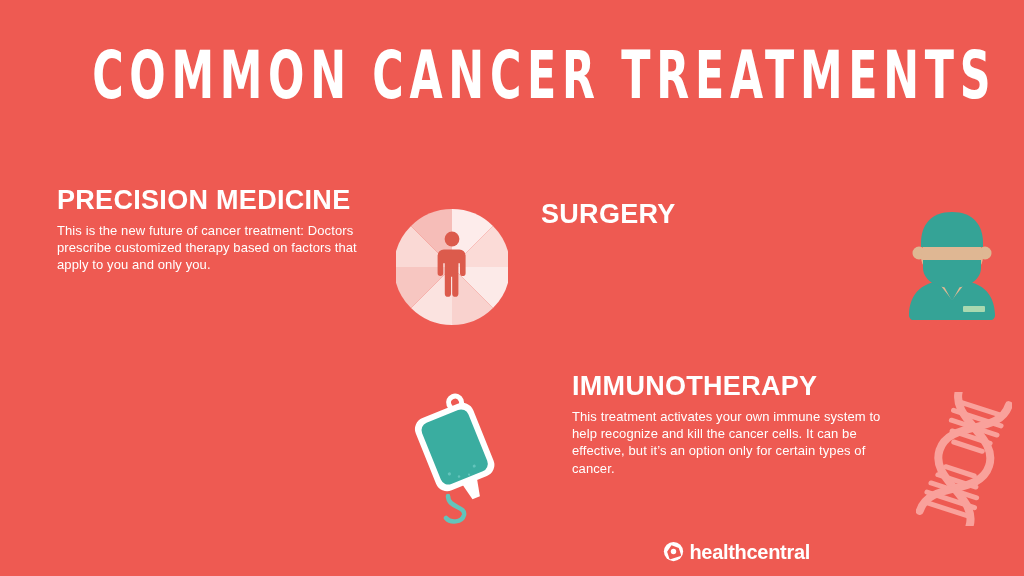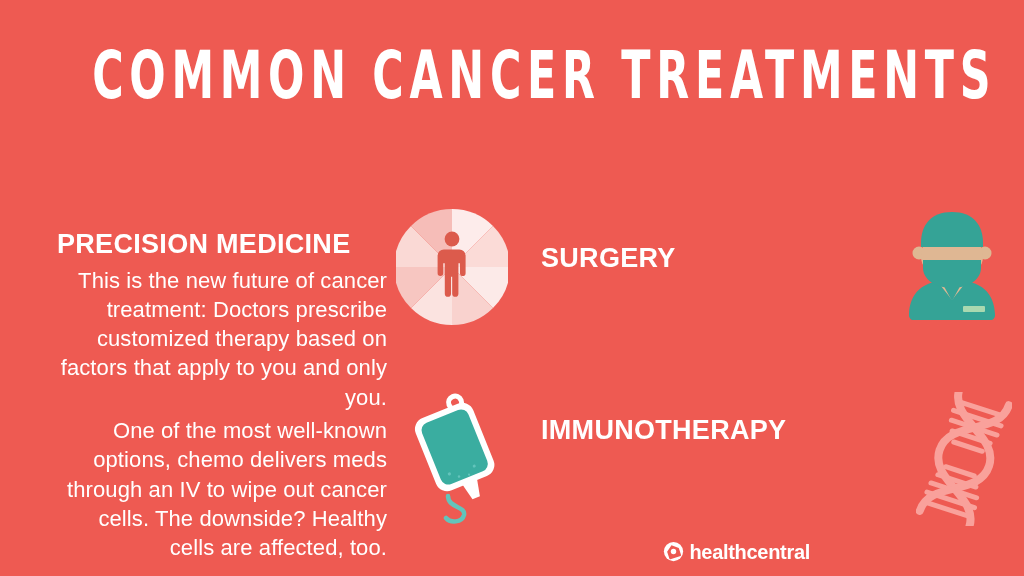--- a/index.html
+++ b/index.html
@@ -23,42 +23,41 @@
     font-weight:bold;
     letter-spacing:7px;
     line-height:1.05;
     transform:scaleX(0.82) scaleY(1.12);
     transform-origin:center top;
     white-space:nowrap;
   }
 
   
   .card { position:absolute; }
-  .card-text { width:330px;margin-top:44px; }
+  .card-text { width:330px; }
   .card-heading {
     color:#ffffff;
     font-size:27px;
     font-weight:bold;
     letter-spacing:0.3px;
     line-height:1.1;
     margin-bottom:6px;
     white-space:nowrap;
   }
   .card-body {
     color:#ffffff;
-    font-size:22px;
+    font-size:13px;
     line-height:1.33;
     letter-spacing:0.1px;
-    text-align:right;
   }
 
   #card-precision { top:186px; left:57px; }
   #card-surgery   { top:200px; left:541px; }
   #card-chemo     { top:372px; left:57px; }
-  #card-immuno    { top:372px; left:541px; }
+  #card-immuno    { top:372px; left:572px; }
 
   
   .icon-slot { position:absolute; }
   #icon-precision { top:206px; left:396px; width:112px; height:122px; }
   #icon-surgery   { top:206px; left:901px; width:102px; height:122px; }
   #icon-chemo     { top:392px; left:406px; width:110px; height:134px; }
   #icon-immuno    { top:392px; left:916px; width:96px; height:134px; }
 
   
   .logo {
@@ -131,21 +130,20 @@
 
       <path d="M51,6 C30,6 20,19 20,37 v4 h62 v-4 C82,19 72,6 51,6 Z" fill="#35a396"></path>
 
       <path d="M22,54 h58 v8 c0,11 -12,20 -29,20 s-29,-9 -29,-20 Z" fill="#35a396"></path>
 
       <rect x="62" y="100" width="22" height="6" rx="1" fill="#a9d9b0"></rect>
     </svg>
   </div>
 
   <div class="card card-text" id="card-chemo">
-    <div class="card-body">One of the most well-known options, chemo delivers meds through an IV to wipe out cancer cells. The downside? Healthy cells are affected, too.</div>
   </div>
 
   <div class="icon-slot" id="icon-chemo">
     <svg viewBox="0 0 110 134" width="110" height="134" aria-hidden="true">
       <g transform="rotate(-22 55 60)">
 
         <circle cx="68" cy="12" r="6.5" fill="none" stroke="#ffffff" stroke-width="5"></circle>
 
         <rect x="20" y="14" width="62" height="78" rx="12" fill="#ffffff"></rect>
 
@@ -158,20 +156,21 @@
 
         <path d="M44,90 h16 l-4,18 h-8 Z" fill="#ffffff"></path>
       </g>
 
       <path d="M42,104 C42,116 60,114 58,123 C56,131 44,131 40,126" fill="none" stroke="#63c4bb" stroke-width="4.5" stroke-linecap="round"></path>
     </svg>
   </div>
 
   <div class="card card-text" id="card-immuno">
     <div class="card-heading">IMMUNOTHERAPY</div>
+    <div class="card-body">This treatment activates your own immune system to help recognize and kill the cancer cells. It can be effective, but it’s an option only for certain types of cancer.</div>
   </div>
 
   <div class="icon-slot" id="icon-immuno">
     <svg viewBox="0 0 96 134" width="96" height="134" aria-hidden="true">
       <g transform="rotate(18 48 67)" stroke="#f9a19b" fill="none" stroke-linecap="round">
 
         <path d="M22,2 C22,34 74,34 74,66 C74,98 22,98 22,130" stroke-width="8"></path>
         <path d="M74,2 C74,34 22,34 22,66 C22,98 74,98 74,130" stroke-width="8"></path>
 
         <g stroke-width="5">

